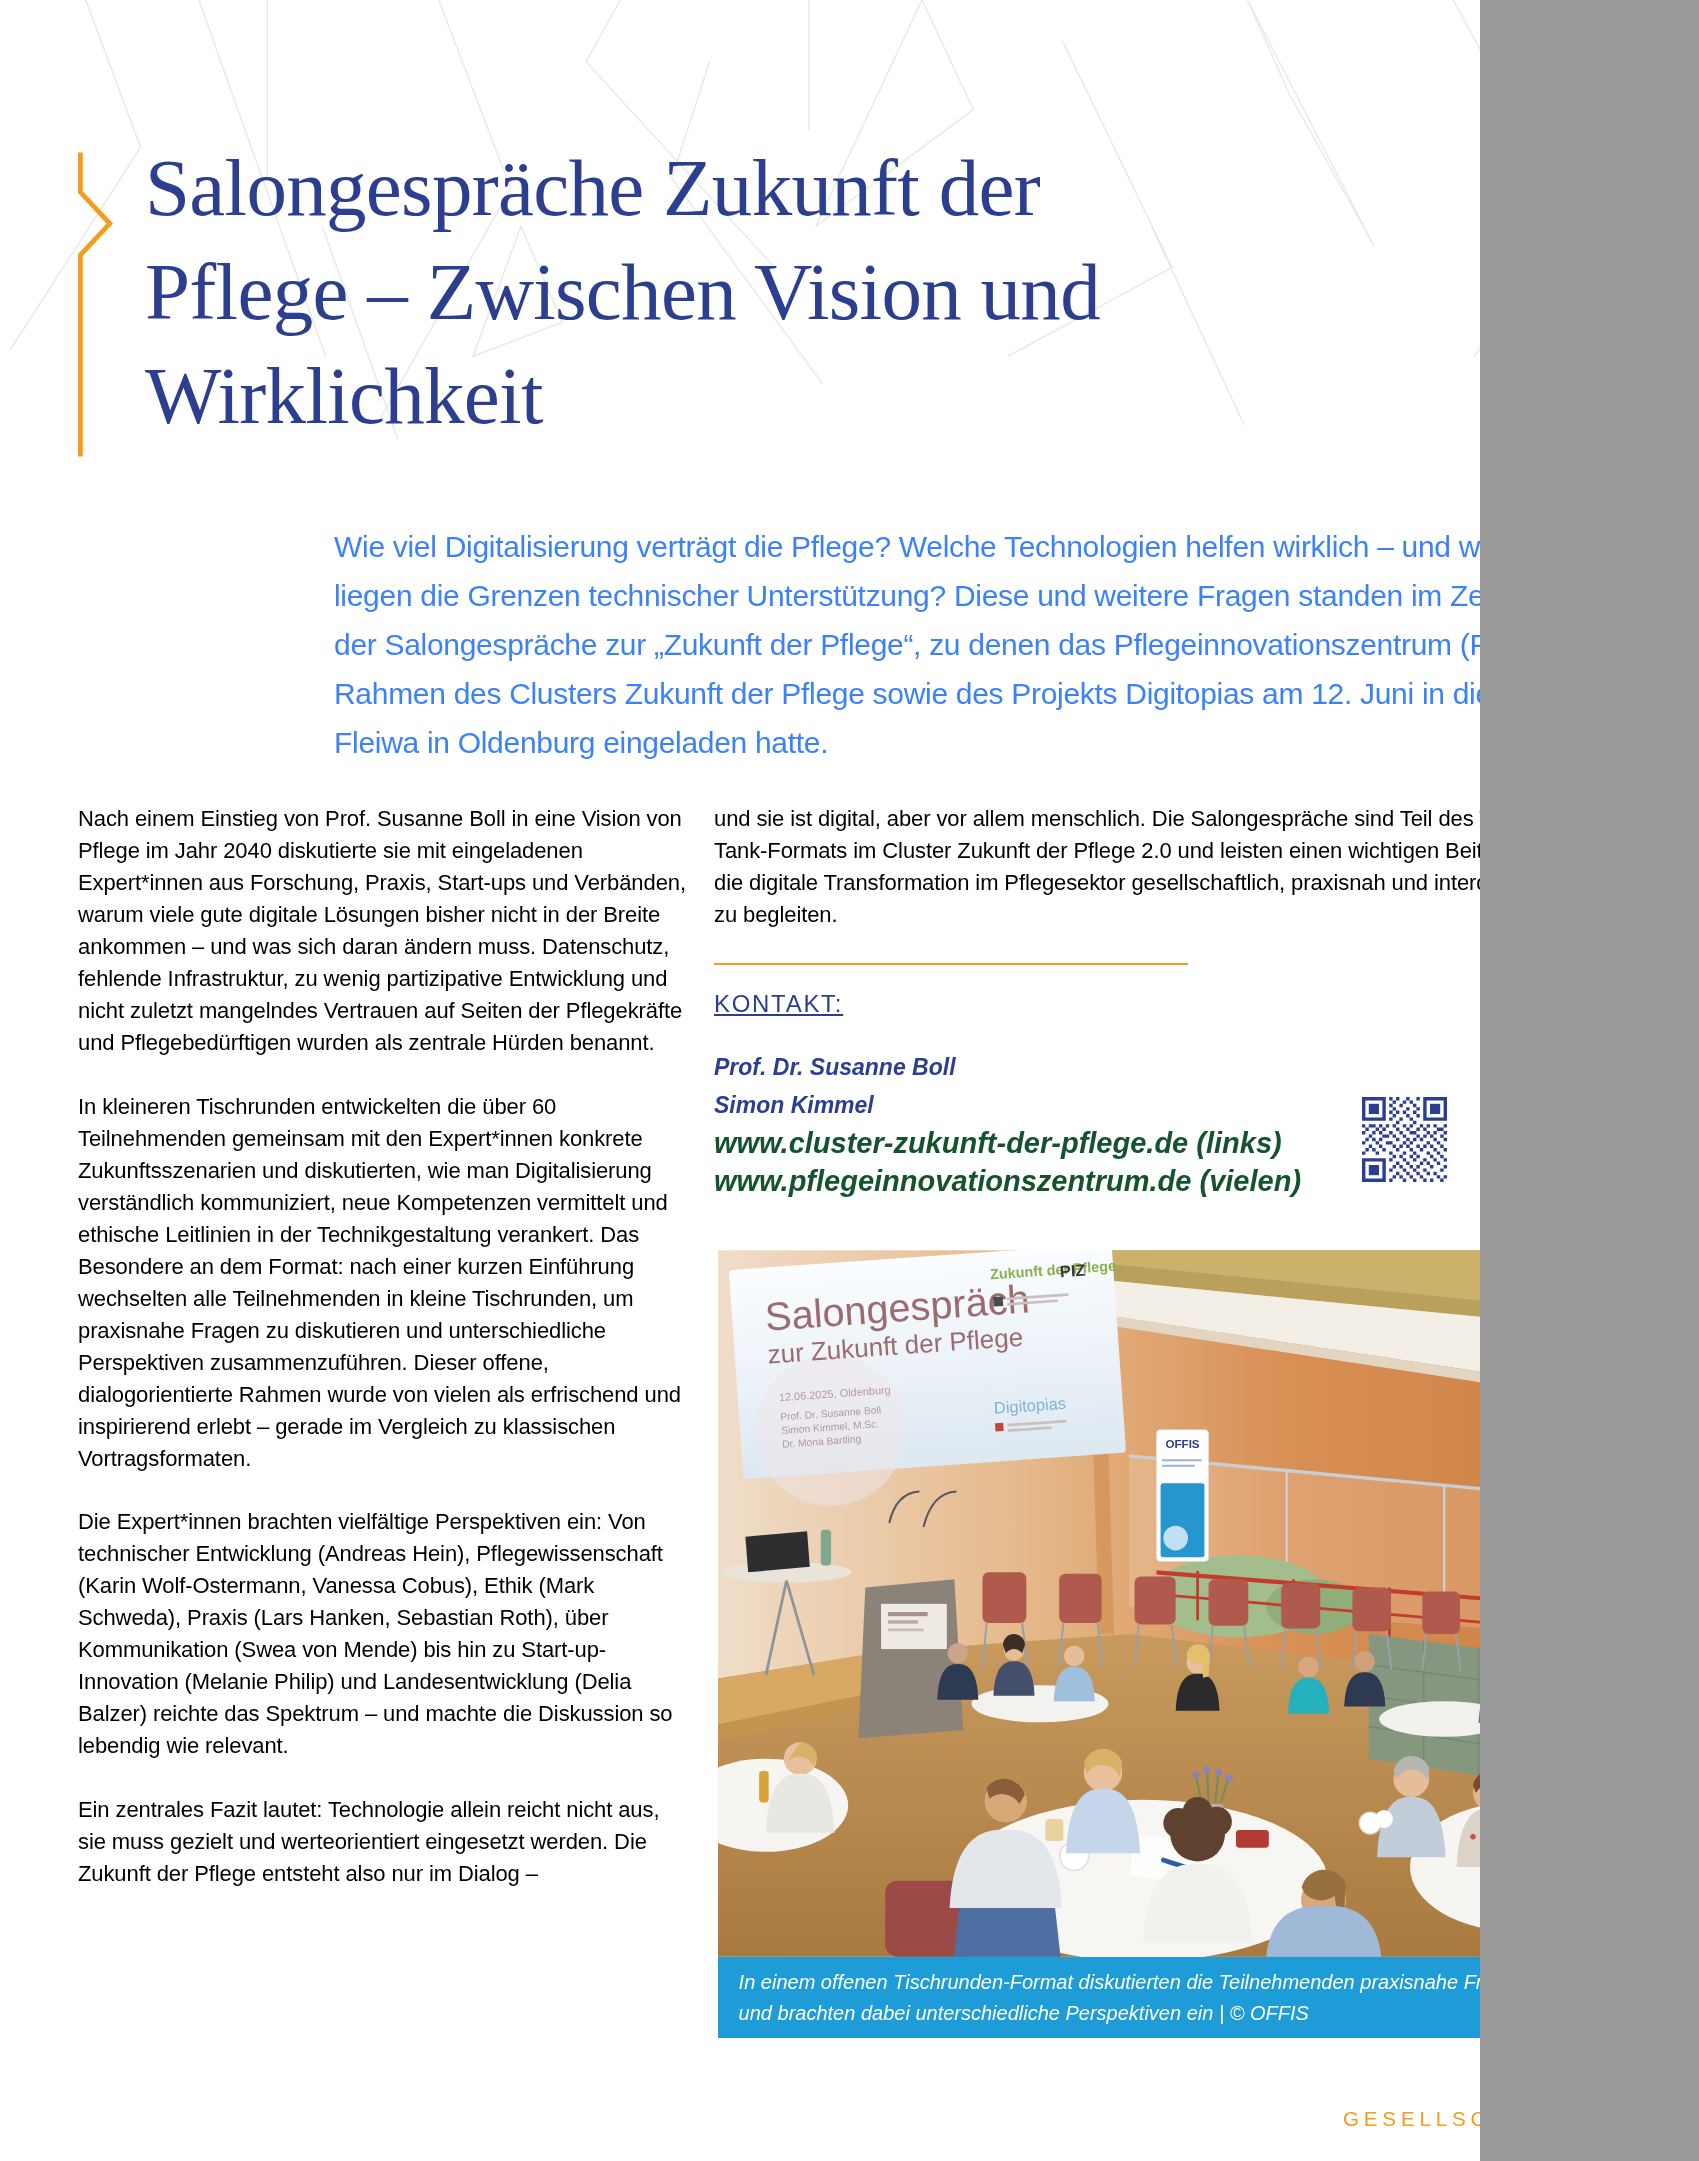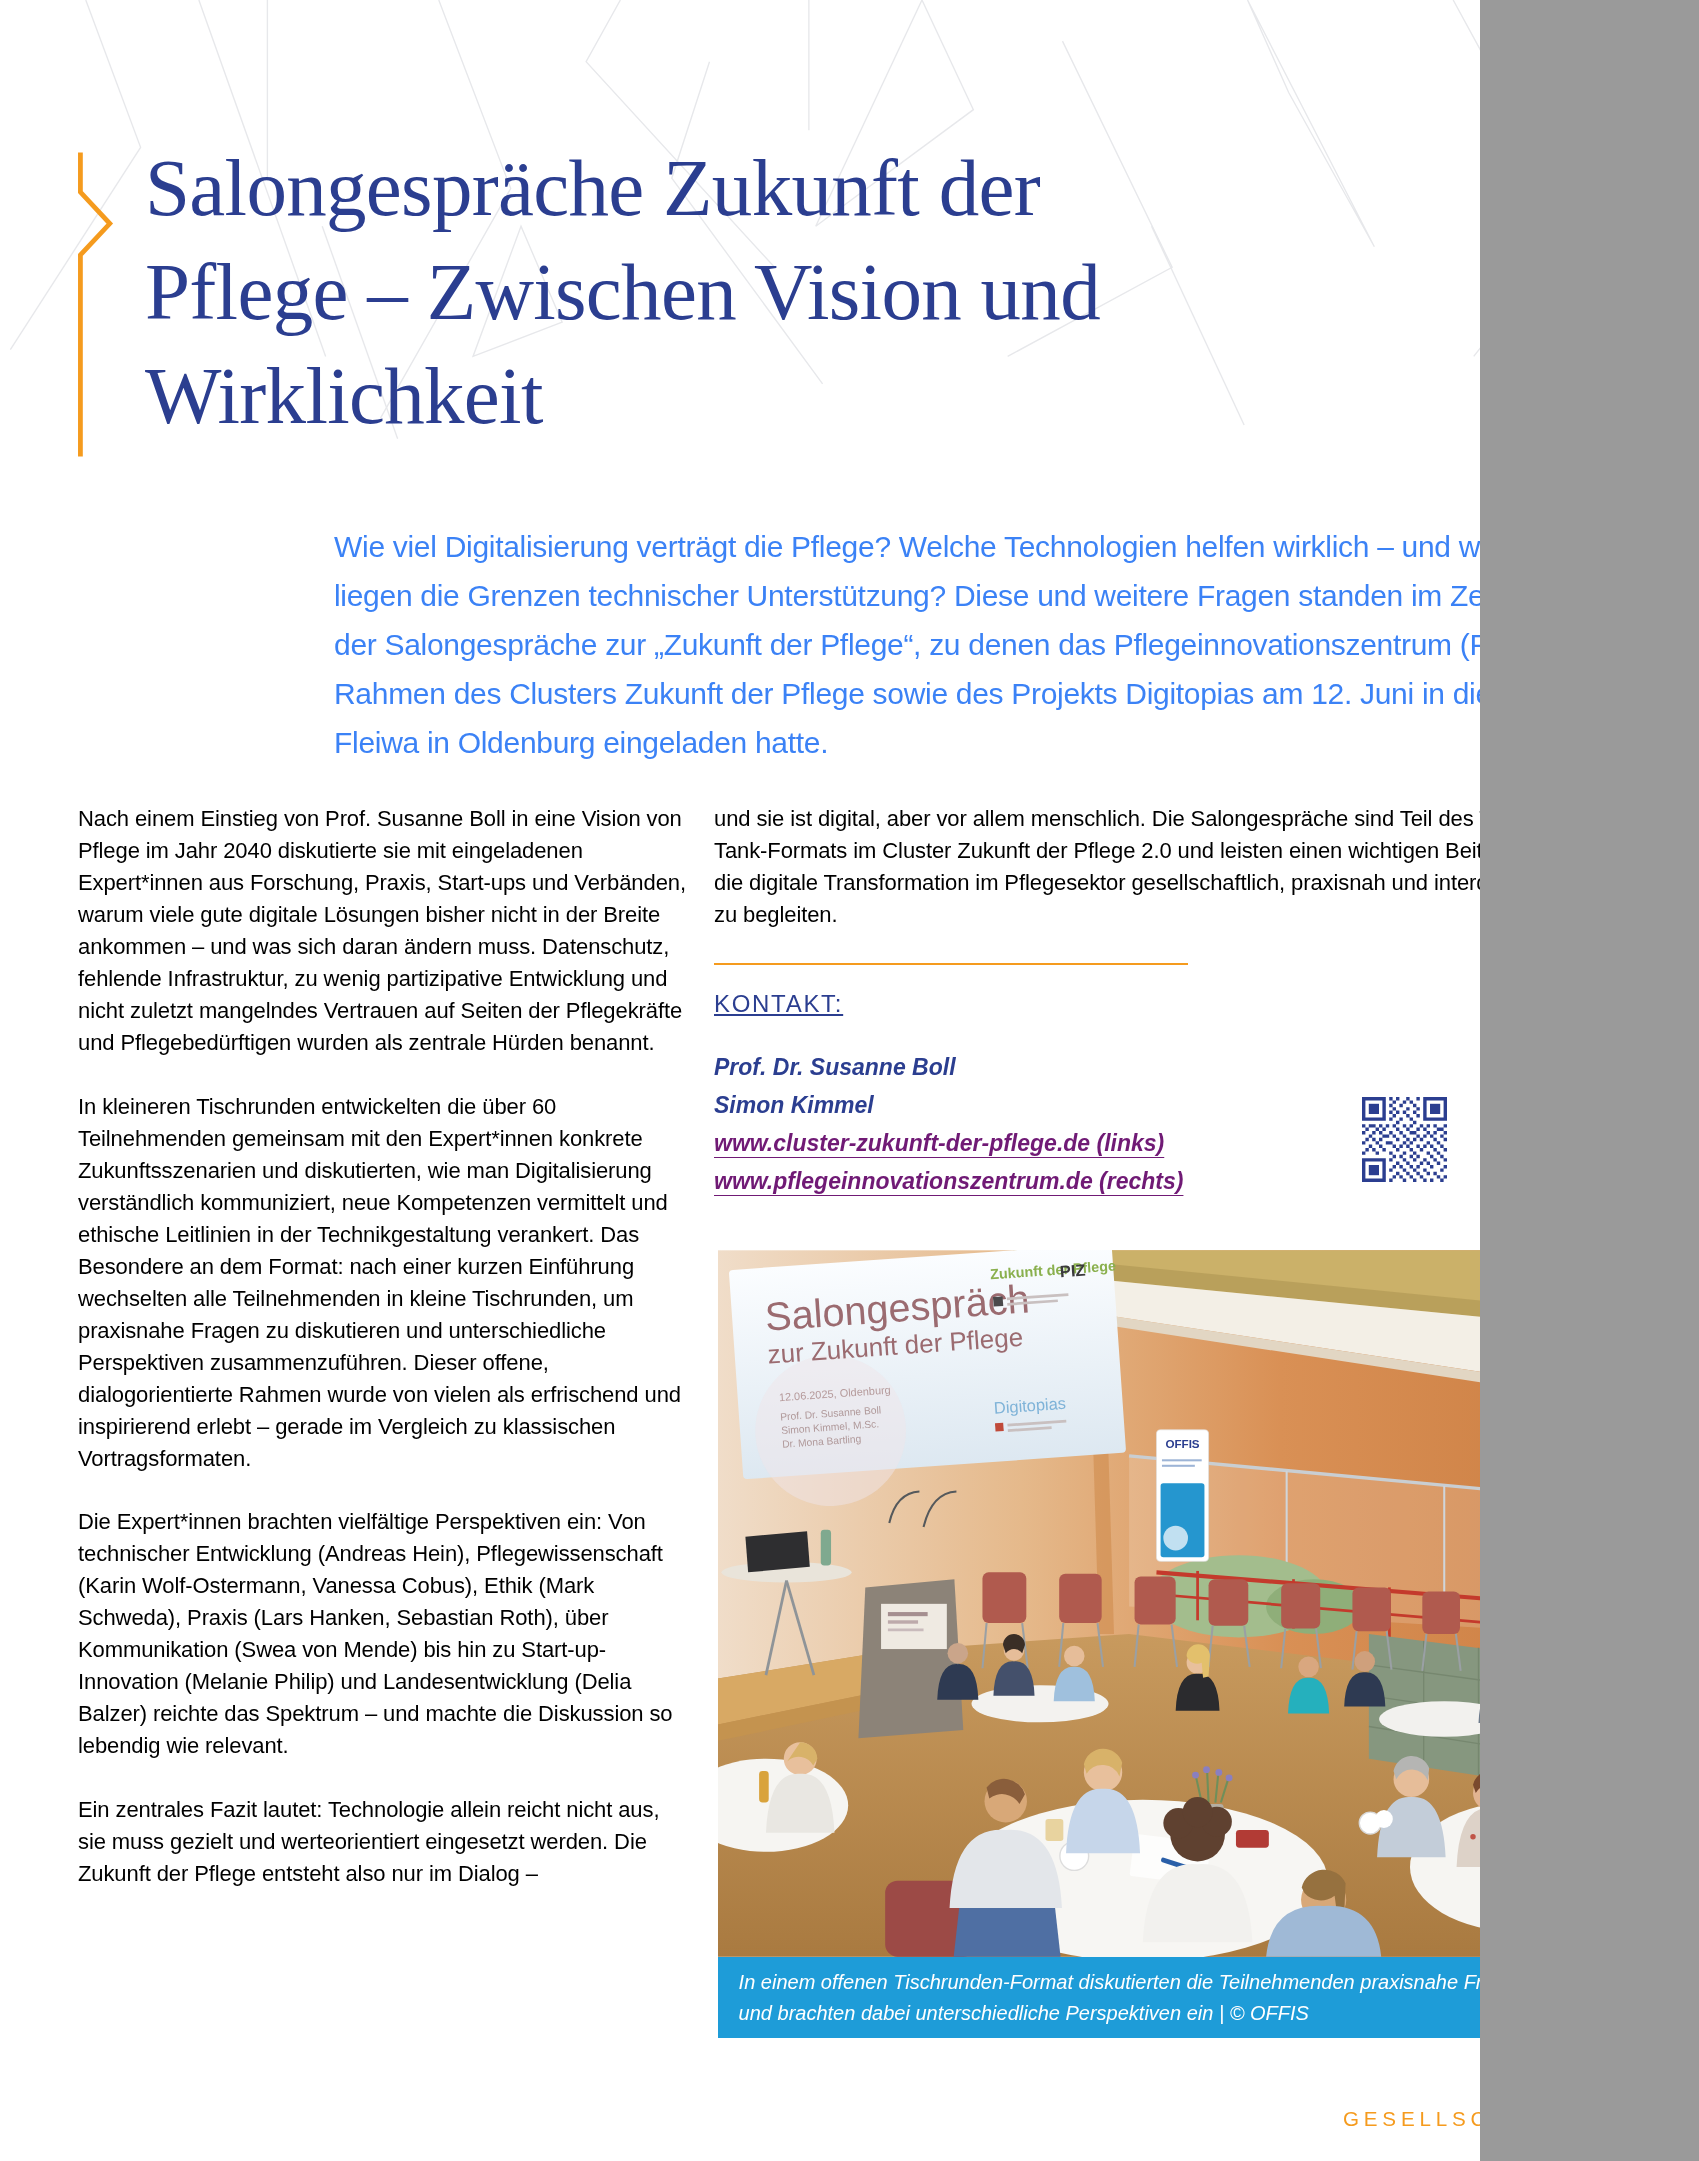--- a/index.html
+++ b/index.html
@@ -11,22 +11,22 @@
         font-weight:400;font-size:81px;line-height:104px;color:#2B3E90;letter-spacing:-0.7px;}
   .intro{position:absolute;left:334px;top:492px;width:1240px;font-size:30px;line-height:49px;
         color:#3b82f6;letter-spacing:-0.3px;}
   .col-left{position:absolute;left:78px;top:803px;width:614px;}
   .col-right{position:absolute;left:714px;top:803px;width:869px;}
   .body-text{margin:0 0 31.5px 0;font-size:22px;line-height:32px;color:#000000;letter-spacing:-0.1px;}
   .kontakt{margin-top:31.5px;}
   .kontakt-rule{width:474px;height:2.7px;background:#F59B1E;margin-bottom:25px;}
   .kontakt-heading{font-size:24px;letter-spacing:1.7px;color:#2B3E90;margin-bottom:30px;text-decoration:underline;}
   .kontakt-name{font-style:italic;font-weight:700;font-size:23px;line-height:38px;color:#2B3E90;}
-  .kontakt-link{display:block;font-style:italic;font-weight:700;font-size:23px;line-height:38px;
-        color:#701a75;text-decoration:underline;text-decoration-thickness:1.4px;text-underline-offset:6.2px;}
+  .kontakt-link{display:block;font-style:italic;font-weight:700;font-size:29px;line-height:38px;
+        color:#14532d;text-decoration-thickness:1.4px;text-underline-offset:6.2px;}
   .qr{position:absolute;top:1097px;width:85px;height:85px;}
   #qr1{left:1362px;} #qr2{left:1489px;}
   .photo{position:absolute;left:718px;top:1250px;width:866px;height:707px;}
   .photo-caption{position:absolute;left:718px;top:1957px;width:866px;height:81px;background:#1E9CD8;
         color:#ffffff;font-style:italic;font-size:20px;line-height:31px;padding:10.3px 20.6px;box-sizing:border-box;}
   .footer-label{position:absolute;left:1343px;top:2107px;width:169px;text-align:right;font-size:20.6px;
         letter-spacing:4.8px;color:#F59B1E;}
   .footer-zig{position:absolute;left:1523px;top:2089px;}
   .footer-page{position:absolute;left:1550px;top:2100px;font-family:"Liberation Serif",serif;
         font-size:40px;color:#2B3E90;}
@@ -92,21 +92,21 @@
   </div>
 
   <div class="col-right">
     <p class="body-text">und sie ist digital, aber vor allem menschlich. Die Salongespräche sind Teil des Think-Tank-Formats im Cluster Zukunft der Pflege 2.0 und leisten einen wichtigen Beitrag, um die digitale Transformation im Pflegesektor gesellschaftlich, praxisnah und interdisziplinär zu begleiten.</p>
     <div class="kontakt">
       <div class="kontakt-rule"></div>
       <div class="kontakt-heading">KONTAKT:</div>
       <div class="kontakt-name">Prof. Dr. Susanne Boll</div>
       <div class="kontakt-name">Simon Kimmel</div>
       <a class="kontakt-link">www.cluster-zukunft-der-pflege.de (links)</a>
-      <a class="kontakt-link">www.pflegeinnovationszentrum.de (rechts)</a>
+      <a class="kontakt-link">www.pflegeinnovationszentrum.de (vielen)</a>
     </div>
   </div>
 
   <svg id="qr1" class="qr" viewBox="0 0 125 125">
     <use href="#qrbase"></use>
   </svg>
   <svg id="qr2" class="qr" viewBox="0 0 125 125">
     <use href="#qrbase" transform="scale(-1,1) translate(-125,0)"></use>
   </svg>
 

